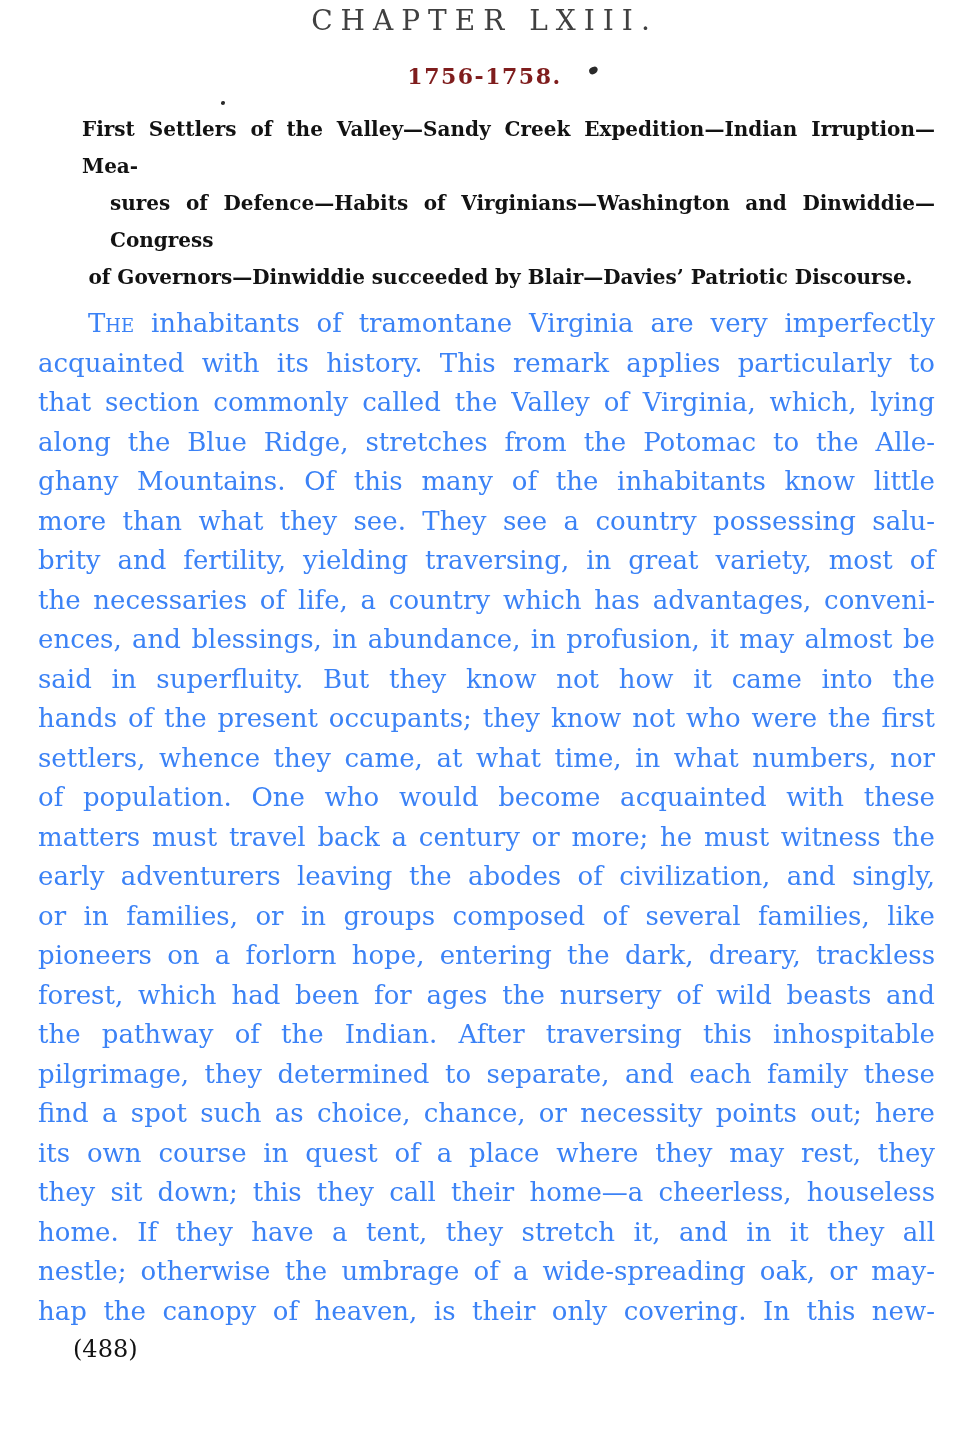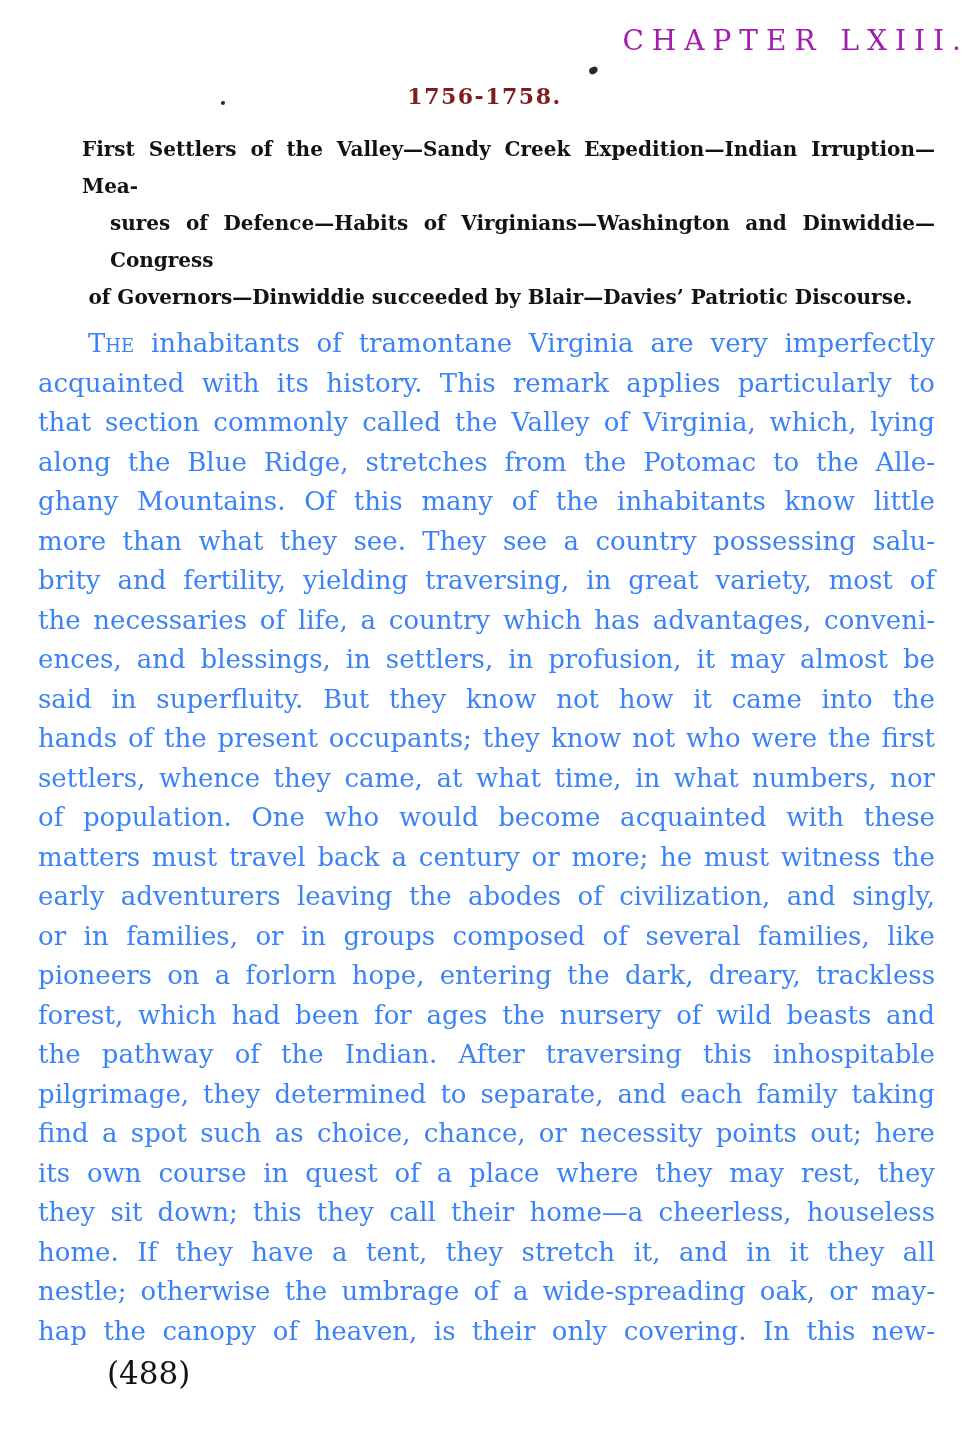--- a/index.html
+++ b/index.html
@@ -10,26 +10,26 @@
   .page {
     position: relative;
     width: 969px;
     height: 1430px;
     background: #ffffff;
     color: #0d0d0d;
     font-family: "DejaVu Serif", "Liberation Serif", serif;
     overflow: hidden;
   }
   .chapter-heading {
-    padding-top: 24px;
-    text-align: right;
+    padding-top: 4px;
+    text-align: center;
     font-size: 28px;
     font-weight: normal;
     letter-spacing: 8px;
-    color: #a21caf;
+    color: #404040;
   }
   .date-range {
     margin-top: 26px;
     text-align: center;
     font-size: 22px;
     font-weight: bold;
     letter-spacing: 1.5px;
     color: #7f1d1d;
   }
   .summary {
@@ -53,22 +53,22 @@
     color: #3b82f6;
   }
   .body-line {
     text-align: justify;
     text-align-last: justify;
     white-space: normal;
   }
   .body-line.first { text-indent: 50px; }
   .lead-smallcaps { font-variant: small-caps; }
   .page-number {
-    margin: 4px 0 0 107px;
-    font-size: 31px;
+    margin: 4px 0 0 73px;
+    font-size: 24px;
     color: #121212;
   }
   .speck {
     position: absolute;
     background: #2a2a2a;
     border-radius: 50% 40% 55% 45%;
   }
   .speck-1 { left: 589px; top: 67px; width: 9px; height: 7px; transform: rotate(-25deg); }
   .speck-2 { left: 221px; top: 101px; width: 4px; height: 4px; }
 </style>
@@ -91,32 +91,32 @@
 
   <div class="body-text">
       <div class="body-line first"><span class="lead-smallcaps">The</span> inhabitants of tramontane Virginia are very imperfectly</div>
       <div class="body-line">acquainted with its history.  This remark applies particularly to</div>
       <div class="body-line">that section commonly called the Valley of Virginia, which, lying</div>
       <div class="body-line">along the Blue Ridge, stretches from the Potomac to the Alle-</div>
       <div class="body-line">ghany Mountains.  Of this many of the inhabitants know little</div>
       <div class="body-line">more than what they see.  They see a country possessing salu-</div>
       <div class="body-line">brity and fertility, yielding traversing, in great variety, most of</div>
       <div class="body-line">the necessaries of life, a country which has advantages, conveni-</div>
-      <div class="body-line">ences, and blessings, in settlers, in profusion, it may almost be</div>
+      <div class="body-line">ences, and blessings, in abundance, in profusion, it may almost be</div>
       <div class="body-line">said in superfluity.  But they know not how it came into the</div>
       <div class="body-line">hands of the present occupants; they know not who were the first</div>
       <div class="body-line">settlers, whence they came, at what time, in what numbers, nor</div>
       <div class="body-line">of population.  One who would become acquainted with these</div>
       <div class="body-line">matters must travel back a century or more; he must witness the</div>
       <div class="body-line">early adventurers leaving the abodes of civilization, and singly,</div>
       <div class="body-line">or in families, or in groups composed of several families, like</div>
       <div class="body-line">pioneers on a forlorn hope, entering the dark, dreary, trackless</div>
       <div class="body-line">forest, which had been for ages the nursery of wild beasts and</div>
       <div class="body-line">the pathway of the Indian.  After traversing this inhospitable</div>
-      <div class="body-line">pilgrimage, they determined to separate, and each family taking</div>
+      <div class="body-line">pilgrimage, they determined to separate, and each family these</div>
       <div class="body-line">find a spot such as choice, chance, or necessity points out; here</div>
       <div class="body-line">its own course in quest of a place where they may rest, they</div>
       <div class="body-line">they sit down; this they call their home—a cheerless, houseless</div>
       <div class="body-line">home.  If they have a tent, they stretch it, and in it they all</div>
       <div class="body-line">nestle; otherwise the umbrage of a wide-spreading oak, or may-</div>
       <div class="body-line">hap the canopy of heaven, is their only covering.  In this new-</div>
     </div>
 
   <div class="page-number">(488)</div>
 </div>

